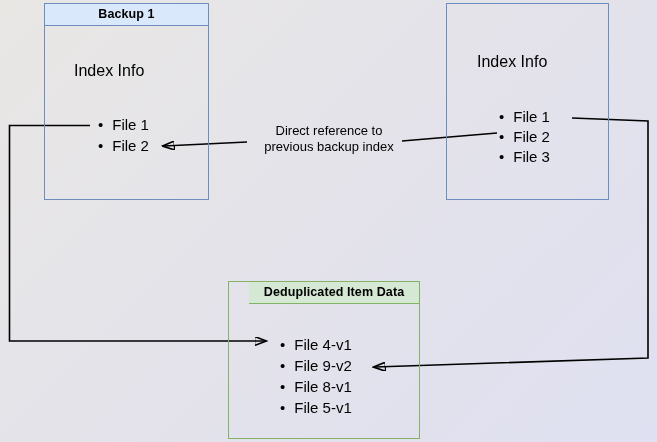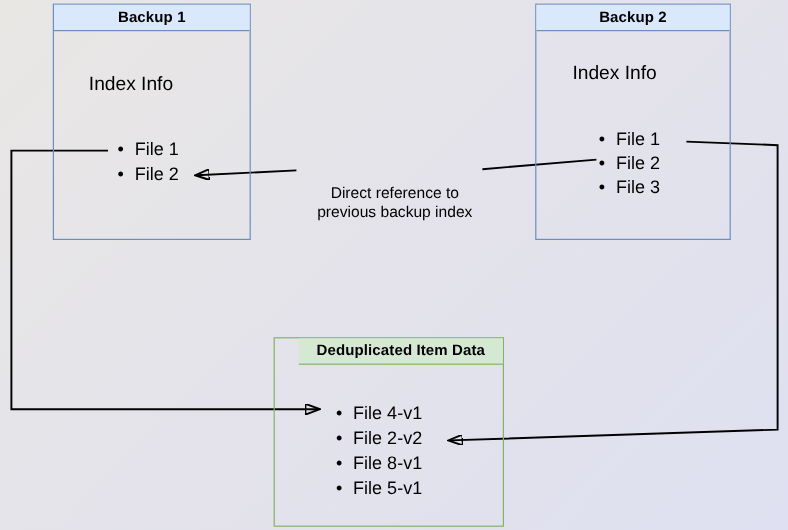--- a/index.html
+++ b/index.html
@@ -33,21 +33,21 @@
   #backup1 li{height:21px;}
   #backup2{left:446px;top:3px;width:163px;height:197px;}
   #backup2 .subtitle{left:30px;top:49px;}
   #backup2 ul.filelist{left:52px;top:102px;}
   #backup2 li{height:20px;}
   #dedup{left:228px;top:281px;width:192px;height:158px;padding-left:20px;}
   #dedup ul.filelist{left:51px;top:52px;}
   #dedup li{height:21px;}
   .annotation{
     position:absolute;left:253px;top:123px;width:152px;
-    text-align:center;font-size:13px;line-height:15.5px;white-space:nowrap;margin-top:30px;
+    text-align:center;font-size:13px;line-height:15.5px;white-space:nowrap;
   }
 </style>
 </head>
 <body>
 
 <div class="canvas">
 
   <svg class="arrow-layer" viewBox="0 0 657 442" xmlns="http://www.w3.org/2000/svg">
     <defs>
       <marker id="arrowhead" markerWidth="13" markerHeight="9" refX="10.5" refY="4.5" orient="auto" markerUnits="userSpaceOnUse">
@@ -75,21 +75,20 @@
         <span>File 1</span>
       </li>
       <li>
         <span class="bullet">•</span>
         <span>File 2</span>
       </li>
     </ul>
   </div>
 
   <div class="box blue" id="backup2">
-    <div class="box-header">Backup 2</div>
     <div class="subtitle">Index Info</div>
     <ul class="filelist">
       <li>
         <span class="bullet">•</span>
         <span>File 1</span>
       </li>
       <li>
         <span class="bullet">•</span>
         <span>File 2</span>
       </li>
@@ -102,21 +101,21 @@
 
   <div class="box green" id="dedup">
     <div class="box-header">Deduplicated Item Data</div>
     <ul class="filelist">
       <li>
         <span class="bullet">•</span>
         <span>File 4-v1</span>
       </li>
       <li>
         <span class="bullet">•</span>
-        <span>File 2-v2</span>
+        <span>File 9-v2</span>
       </li>
       <li>
         <span class="bullet">•</span>
         <span>File 8-v1</span>
       </li>
       <li>
         <span class="bullet">•</span>
         <span>File 5-v1</span>
       </li>
     </ul>

